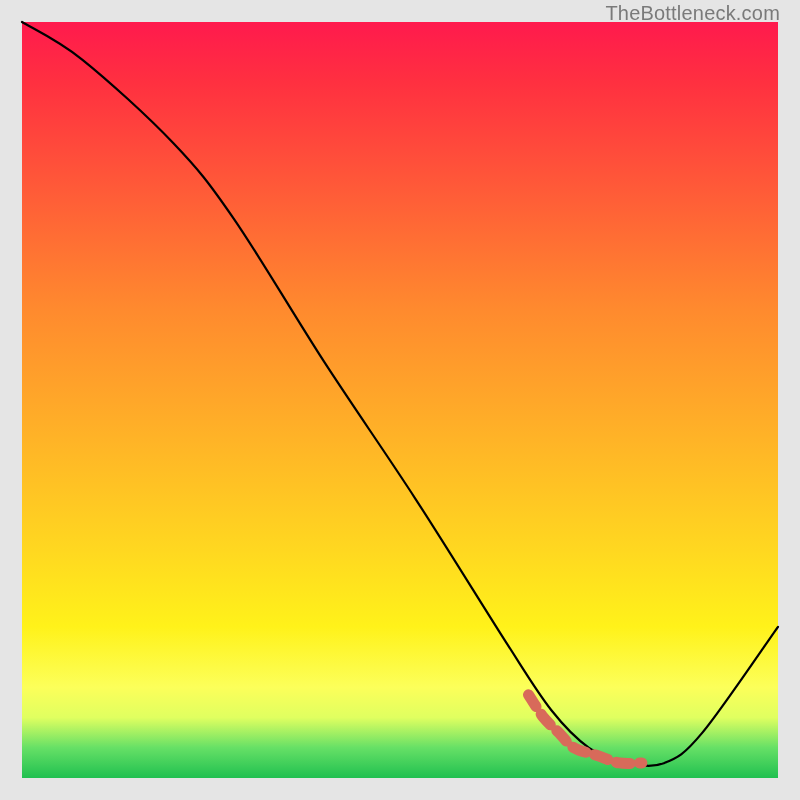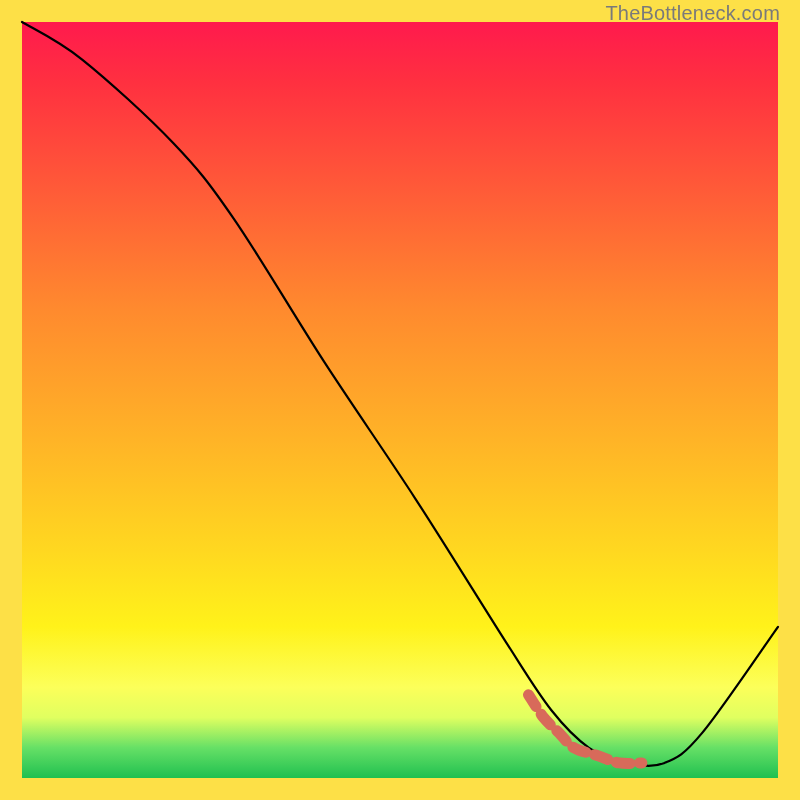--- a/index.html
+++ b/index.html
@@ -8,21 +8,21 @@
     width: 800px;
     height: 800px;
     background: #000;
     font-family: Arial, Helvetica, sans-serif;
     overflow: hidden;
   }
   .frame {
     position: relative;
     width: 800px;
     height: 800px;
-    background: #fde047;
+    background: #e5e5e5;
   }
   .plot {
     position: absolute;
     left: 22px;
     top: 22px;
     width: 756px;
     height: 756px;
     
     background: linear-gradient(
       to bottom,

